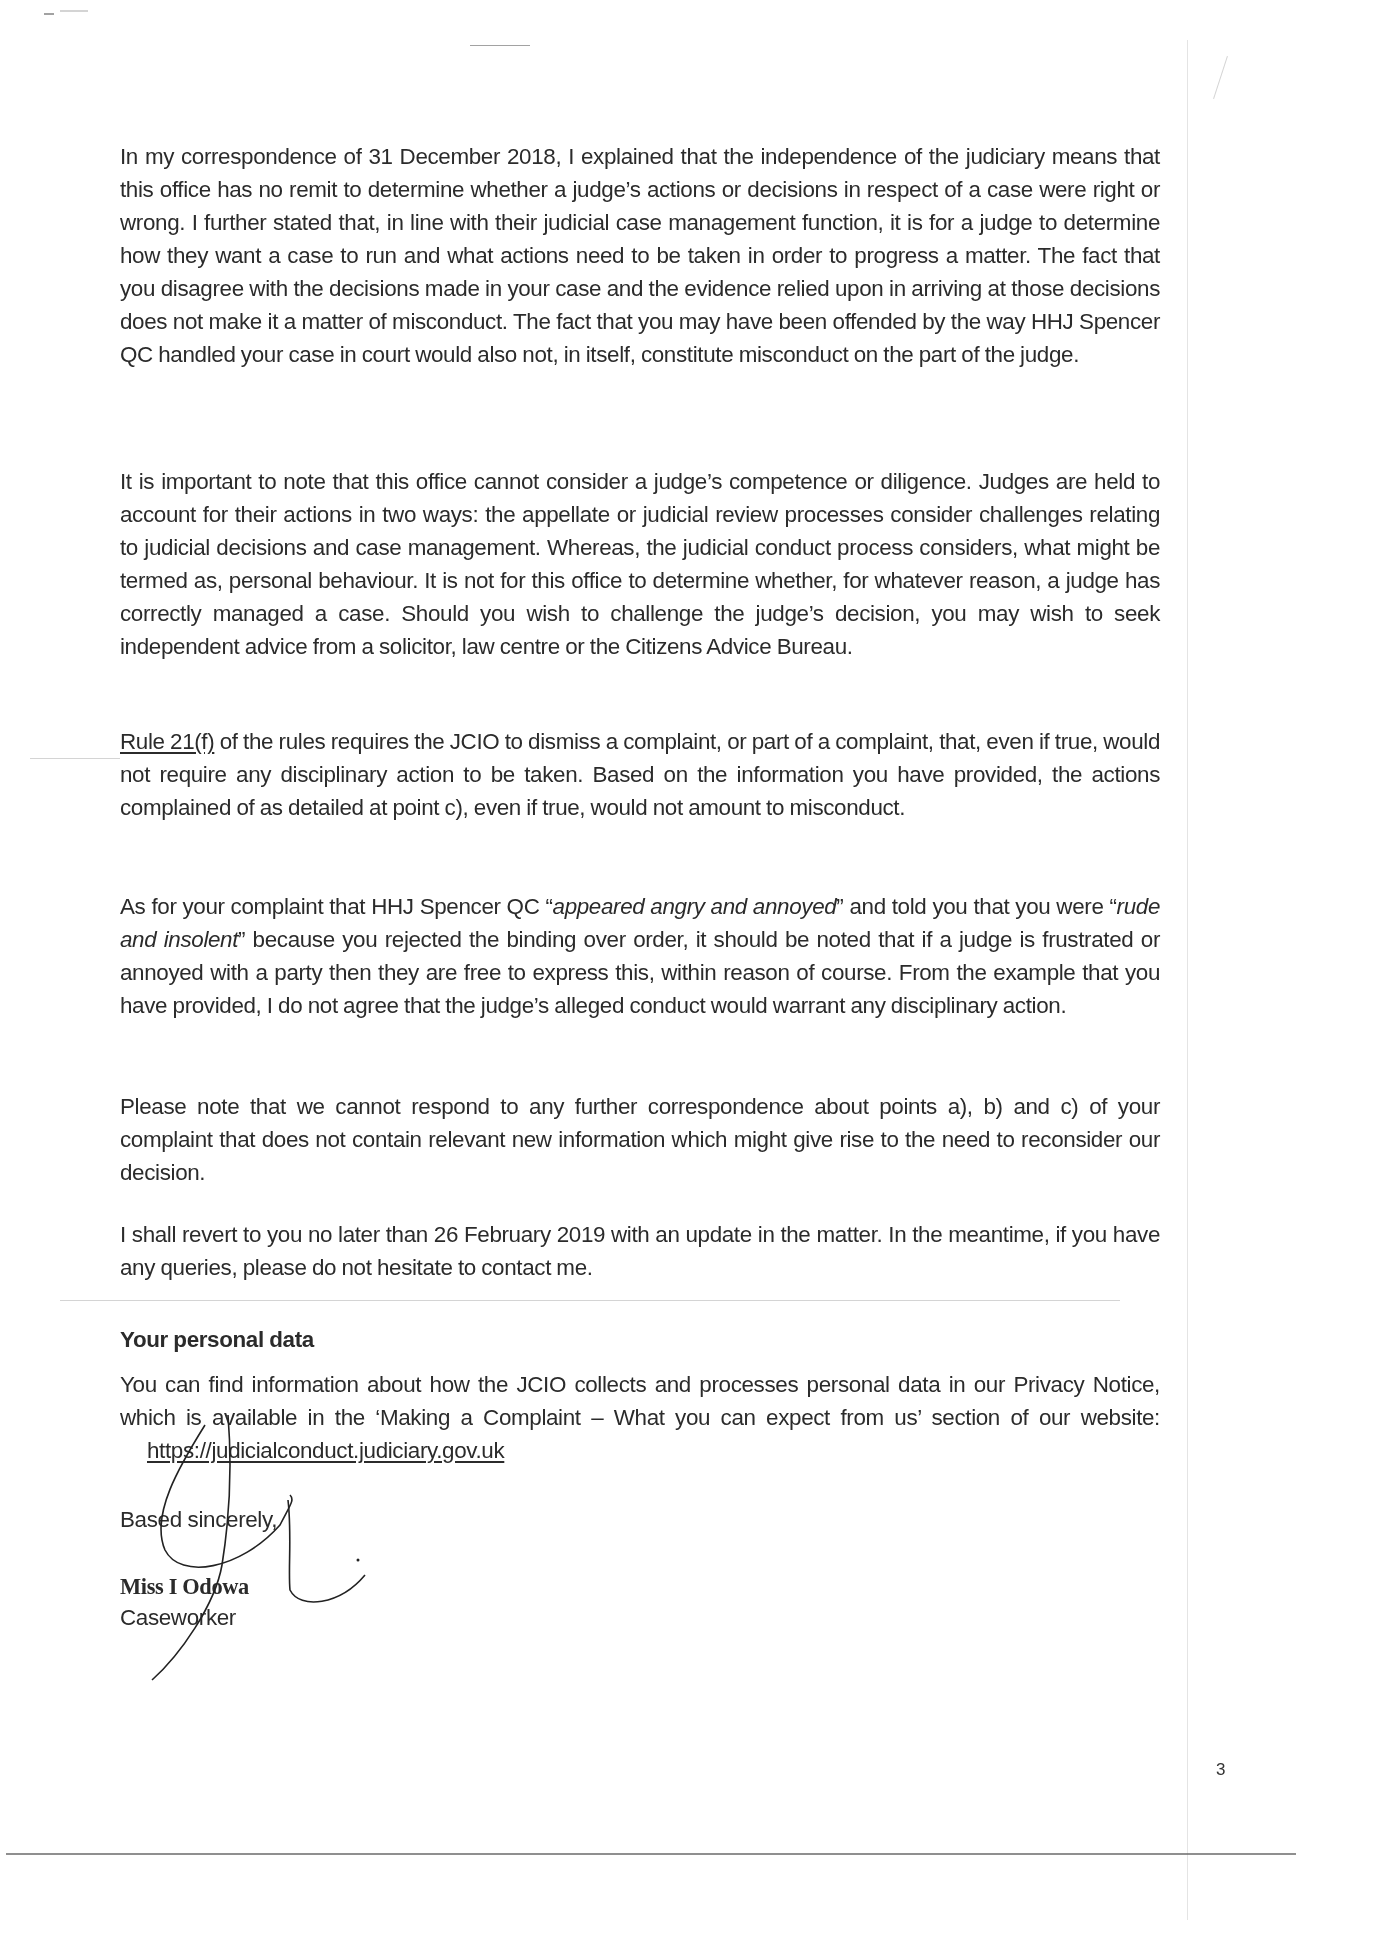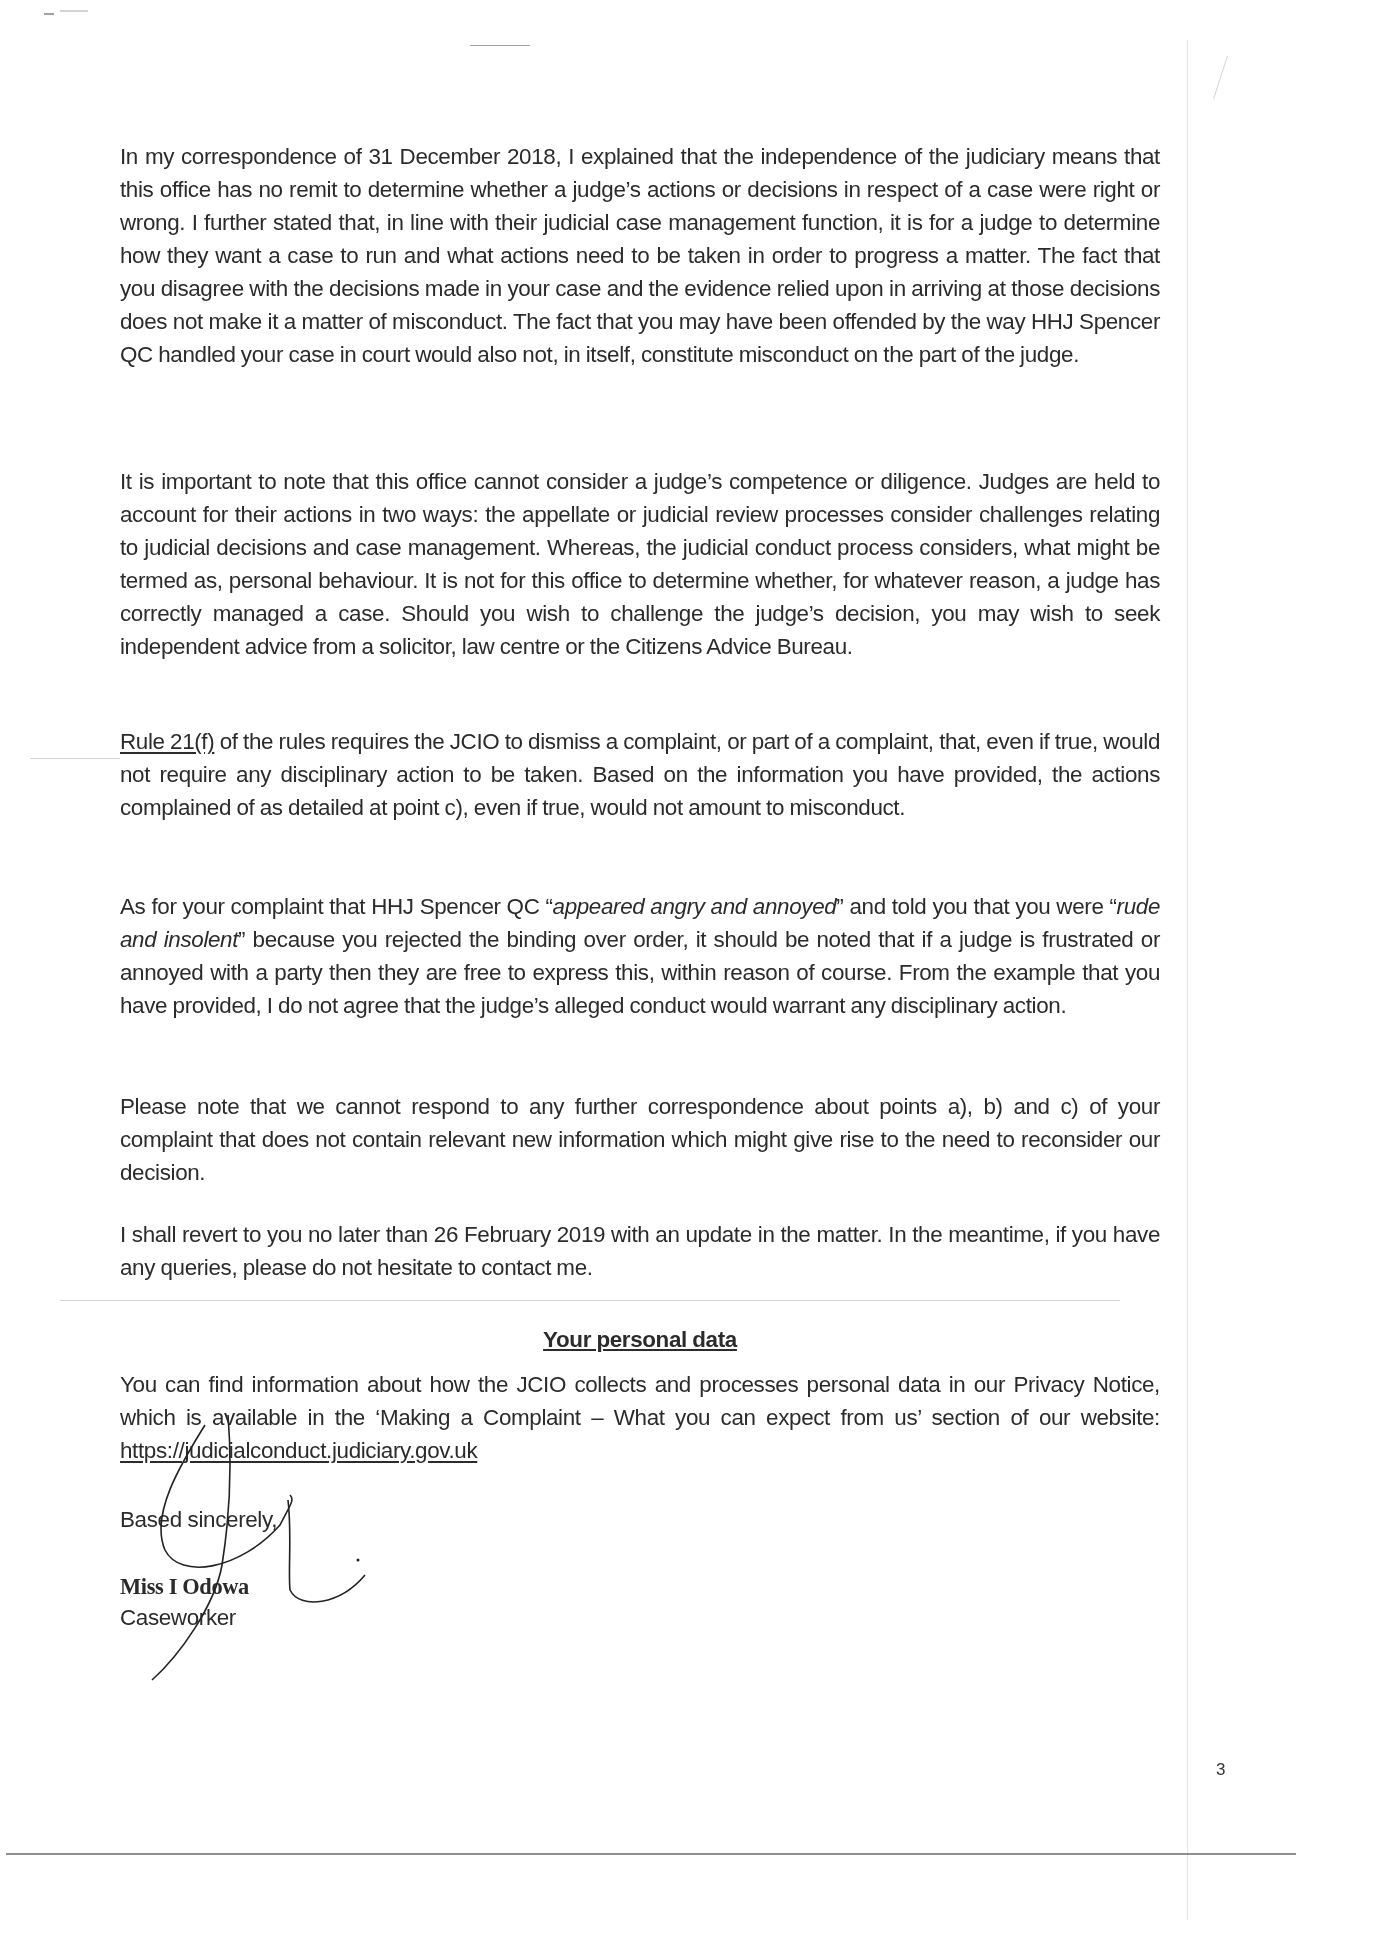--- a/index.html
+++ b/index.html
@@ -26,29 +26,29 @@
       font-size: 22.4px;
       line-height: 33px;
       text-align: justify;
       letter-spacing: -0.35px;
       word-spacing: -0.5px;
       margin: 0;
     }
     .text-block b { font-weight: normal; }
     .text-block i { font-style: italic; }
     .text-block u { text-decoration: underline; text-underline-offset: 3px; }
-    .text-block .link { text-decoration: underline; text-underline-offset: 3px; color: #2b2b2b; cursor: pointer; }
+    .text-block .link { text-decoration: underline; text-underline-offset: 3px; color: #2b2b2b; cursor: pointer; margin-left: 27px; }
 
     #p1 { top: 140px; }
     #p2 { top: 465px; }
     #p3 { top: 725px; }
     #p4 { top: 890px; }
     #p5 { top: 1090px; }
     #p6 { top: 1218px; }
-    #section-heading { top: 1323px; font-weight: bold; text-align: center; text-decoration: underline; }
+    #section-heading { top: 1323px; font-weight: bold; text-align: left; }
     #p7 { top: 1368px; }
 
     .closing { position: absolute; left: 120px; font-size: 22.4px; line-height: 33px; letter-spacing: -0.35px; }
     #closing-line { top: 1503px; }
     #signer-name { top: 1570px; font-weight: bold; font-family: Liberation Serif, serif; }
     #signer-title { top: 1601px; }
 
     .signature { position: absolute; left: 140px; top: 1405px; width: 230px; height: 280px; pointer-events: none; }
 
     .page-number { position: absolute; left: 1216px; top: 1760px; font-size: 17px; color: #333; font-family: "Liberation Sans", sans-serif; }

